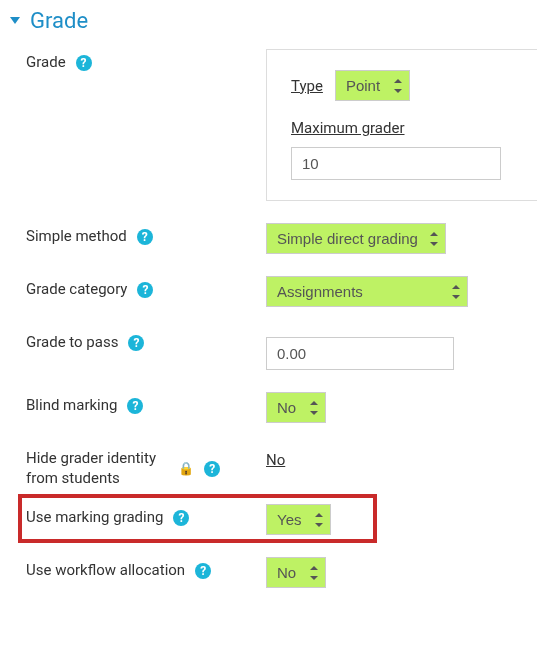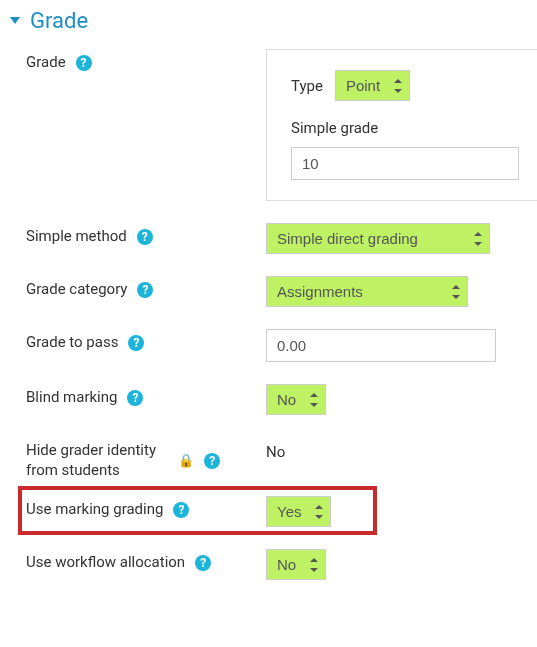--- a/index.html
+++ b/index.html
@@ -51,21 +51,21 @@
       border-radius: 50%;
       display: inline-flex;
       align-items: center;
       justify-content: center;
       font-size: 12px;
       font-weight: bold;
       margin-left: 10px;
       cursor: pointer;
     }
     .lock-icon { font-size: 13px; margin-left: 2px; color:#333;}
-    .input-col { flex: 1; padding-top: 2px; }
+    .input-col { flex: 1; padding-top: 2px; text-decoration: underline; }
     .nested-box {
       border: 1px solid #ddd;
       padding: 20px 16px 20px 24px;
       border-right: none;
     }
     .nested-row {
       display: flex;
       align-items: center;
       margin-bottom: 18px;
     }
@@ -114,21 +114,21 @@
       border-right: 4px solid transparent;
     }
     .dbl-caret::before { top: 0; border-bottom: 4px solid #555; }
     .dbl-caret::after { bottom: 0; border-top: 4px solid #555; }
     input[type="text"].text-control {
       border: 1px solid #ccc;
       background: #fff;
       color: #555;
       font-size: 15px;
       padding: 7px 10px;
-      width: 228px;
+      width: 210px;
     }
     .static-value { color:#333; font-size:15px; padding-top:6px; }
     .highlight-box {
       position: absolute;
       border: 4px solid #c92a2a;
       left: -8px;
       right: 160px;
       top: -8px;
       bottom: -8px;
       pointer-events: none;
@@ -155,35 +155,35 @@
         <div class="nested-row">
           <span class="nested-label">Type</span>
           <span class="select-wrap">
             <select class="select-control">
               <option>Point</option>
             </select>
             <span class="dbl-caret"></span>
           </span>
         </div>
         <div>
-          <span class="nested-block-label">Simple grade</span>
+          <span class="nested-block-label">Maximum grader</span>
           <input type="text" class="text-control" value="10" style="">
         </div>
       </div>
     </div>
   </div>
 
   <div class="form-row">
     <div class="label-col">
       <span class="label-text">Simple method</span>
       <span class="help-icon">?</span>
     </div>
     <div class="input-col">
       <span class="select-wrap">
-        <select class="select-control" style="width:224px;">
+        <select class="select-control" style="width:180px;">
           <option>Simple direct grading</option>
         </select>
         <span class="dbl-caret"></span>
       </span>
     </div>
   </div>
 
   <div class="form-row">
     <div class="label-col">
       <span class="label-text">Grade category</span>
@@ -198,21 +198,21 @@
       </span>
     </div>
   </div>
 
   <div class="form-row">
     <div class="label-col">
       <span class="label-text">Grade to pass</span>
       <span class="help-icon">?</span>
     </div>
     <div class="input-col">
-      <input type="text" class="text-control" style="width: 230px;" value="0.00">
+      <input type="text" class="text-control" style="width: 188px; margin-top: 8px;" value="0.00">
     </div>
   </div>
 
   <div class="form-row">
     <div class="label-col">
       <span class="label-text">Blind marking</span>
       <span class="help-icon">?</span>
     </div>
     <div class="input-col">
       <span class="select-wrap">

